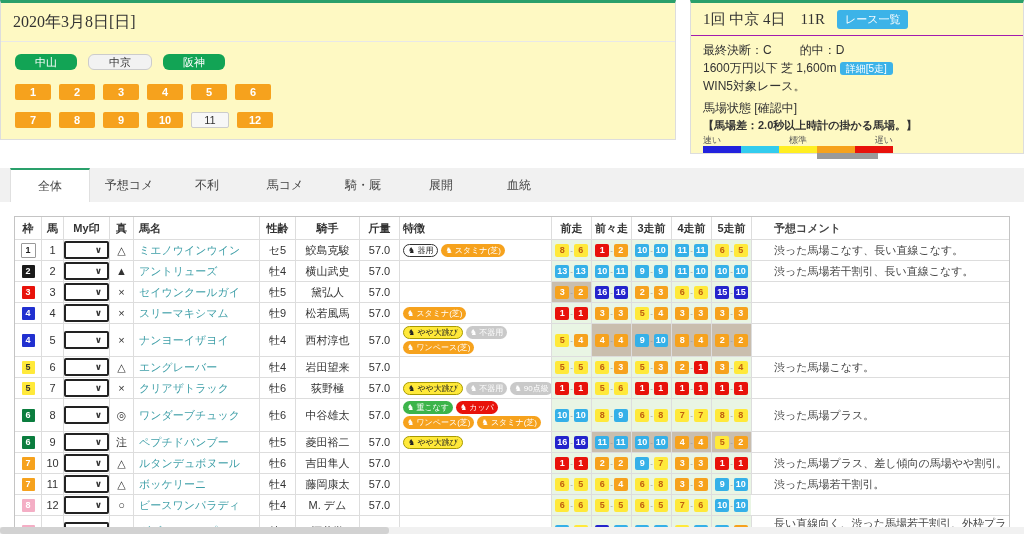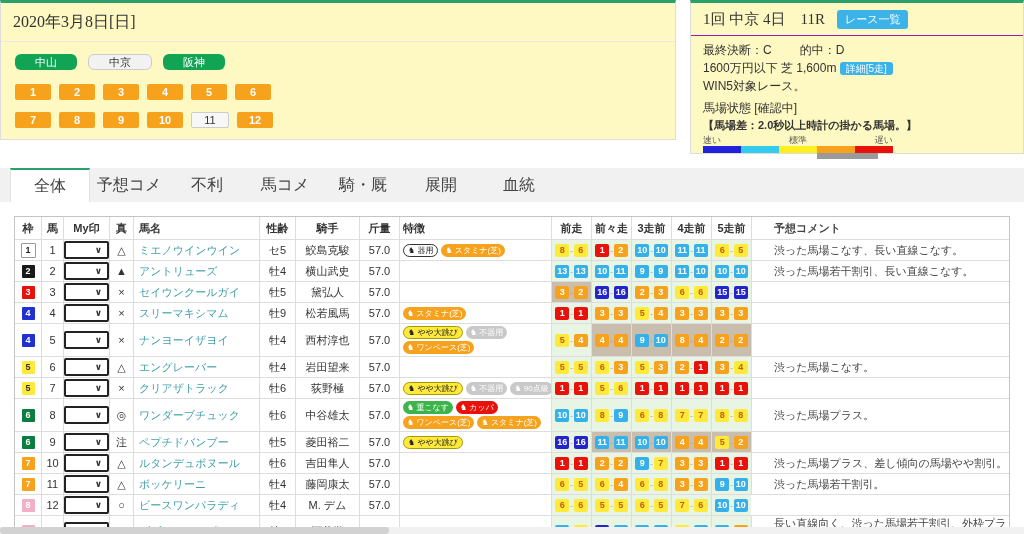--- a/index.html
+++ b/index.html
@@ -25,21 +25,21 @@
   .rc-line{white-space:nowrap;}
   .gap20{display:inline-block;width:28px;}
   .baba{margin-top:4px;}
   .diff{font-weight:bold;font-size:11px;}
   .scale{width:190px;margin:1px 0 0 0;font-size:9px;color:#555;}
   .scale-labels{display:flex;justify-content:space-between;line-height:11px;}
   .scale-bar{display:flex;height:7px;}
   .scale-bar div{flex:1;}
   .scale-marker{height:6px;background:#9a9a9a;width:32%;margin-left:60%;}
   .tabbar{margin-top:14px;height:34px;background:#f1f1f1;display:flex;align-items:stretch;padding-left:10px;}
-  .tab{width:78px;display:flex;align-items:center;justify-content:center;font-size:16px;color:#444;cursor:pointer;}
+  .tab{width:78px;display:flex;align-items:center;justify-content:center;font-size:12px;color:#444;cursor:pointer;}
   .tab.active{background:#fff;border-top:2px solid #2aa06b;border-left:1px solid #e0e0e0;border-right:1px solid #e0e0e0;}
   .table{margin:14px 14px 0;border:1px solid #c4c4c4;font-size:11px;}
   .trow{display:flex;border-top:1px solid #ddd;align-items:stretch;min-height:20px;}
   .trow.head{border-top:none;font-weight:bold;min-height:22px;}
   .cell{display:flex;align-items:center;justify-content:center;border-left:1px solid #ddd;box-sizing:border-box;}
   .cell:first-child{border-left:none;}
   .c-waku{width:26px;} .c-uma{width:22px;} .c-myin{width:46px;} .c-shin{width:24px;}
   .c-name{width:126px;justify-content:flex-start;padding-left:5px;}
   .c-sexage{width:36px;} .c-jockey{width:64px;} .c-weight{width:40px;} .c-run{width:40px;}
   .c-traits{width:152px;flex-direction:column;align-items:flex-start;justify-content:center;gap:2px;padding:2px 3px;}

